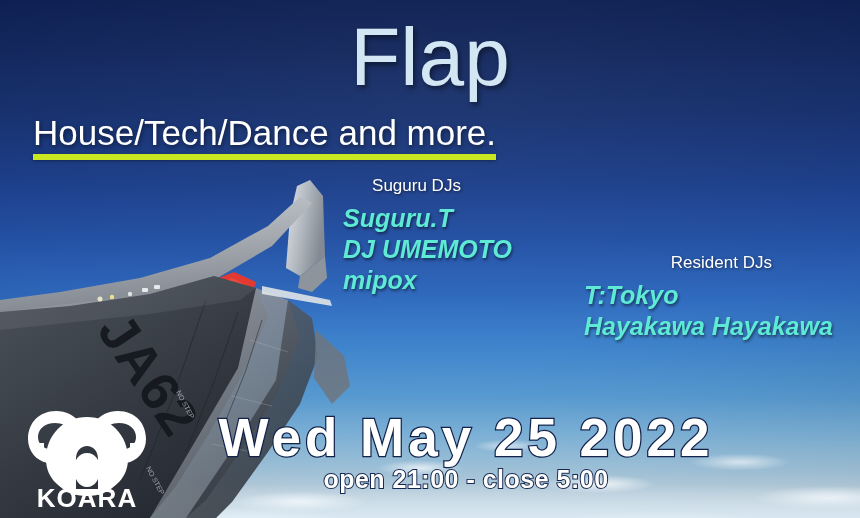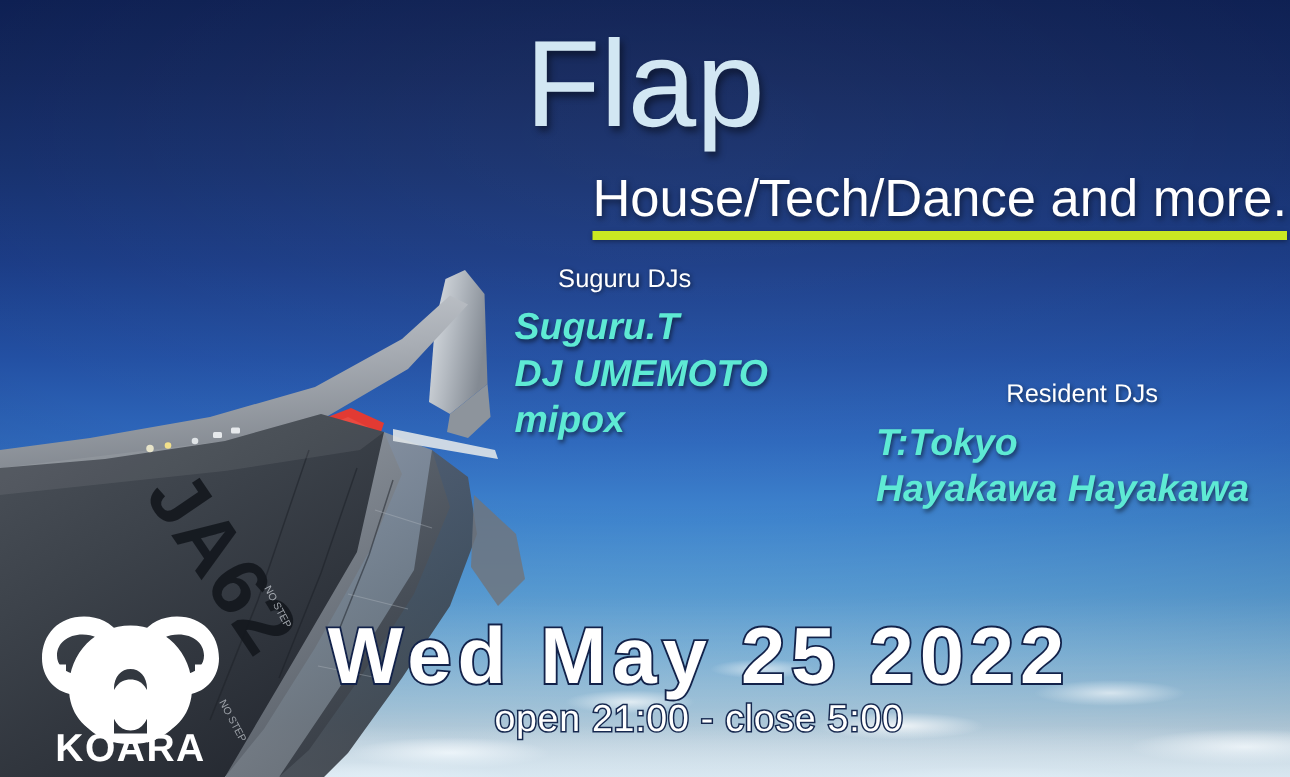--- a/index.html
+++ b/index.html
@@ -70,21 +70,22 @@
     position:absolute; left:0; right:0; top:14px;
     text-align:center;
     font-size:82px; line-height:86px;
     font-weight:400;
     color:#d2e7f3;
     letter-spacing:0px;
     text-shadow:2px 3px 5px rgba(0,0,0,.45);
   }
   .subtitle-wrap {
     position:absolute; left:0; right:0; top:113px;
-    text-align:right;
+    text-align:left;
+    padding-left:31px;
   }
   .subtitle {
     display:inline-block;
     font-size:35px; line-height:39px;
     font-weight:400;
     color:#ffffff;
     text-shadow:1px 2px 4px rgba(0,0,0,.5);
     padding:0 2px;
   }
   .underline {
@@ -127,21 +128,21 @@
     letter-spacing:4px;
     color:#ffffff;
     -webkit-text-stroke:2.5px #12224a;
     paint-order:stroke fill;
   }
   .time-line {
     position:absolute; left:0; right:0; top:464px;
     text-align:center;
     padding-left:72px;
     font-size:25px; line-height:31px;
-    font-weight:normal;
+    font-weight:bold;
     letter-spacing:0.5px;
     color:#ffffff;
     -webkit-text-stroke:2px #16284f;
     paint-order:stroke fill;
   }
 
   
   .logo { position:absolute; left:26px; top:399px; width:122px; height:112px; }
 </style>
 </head>

